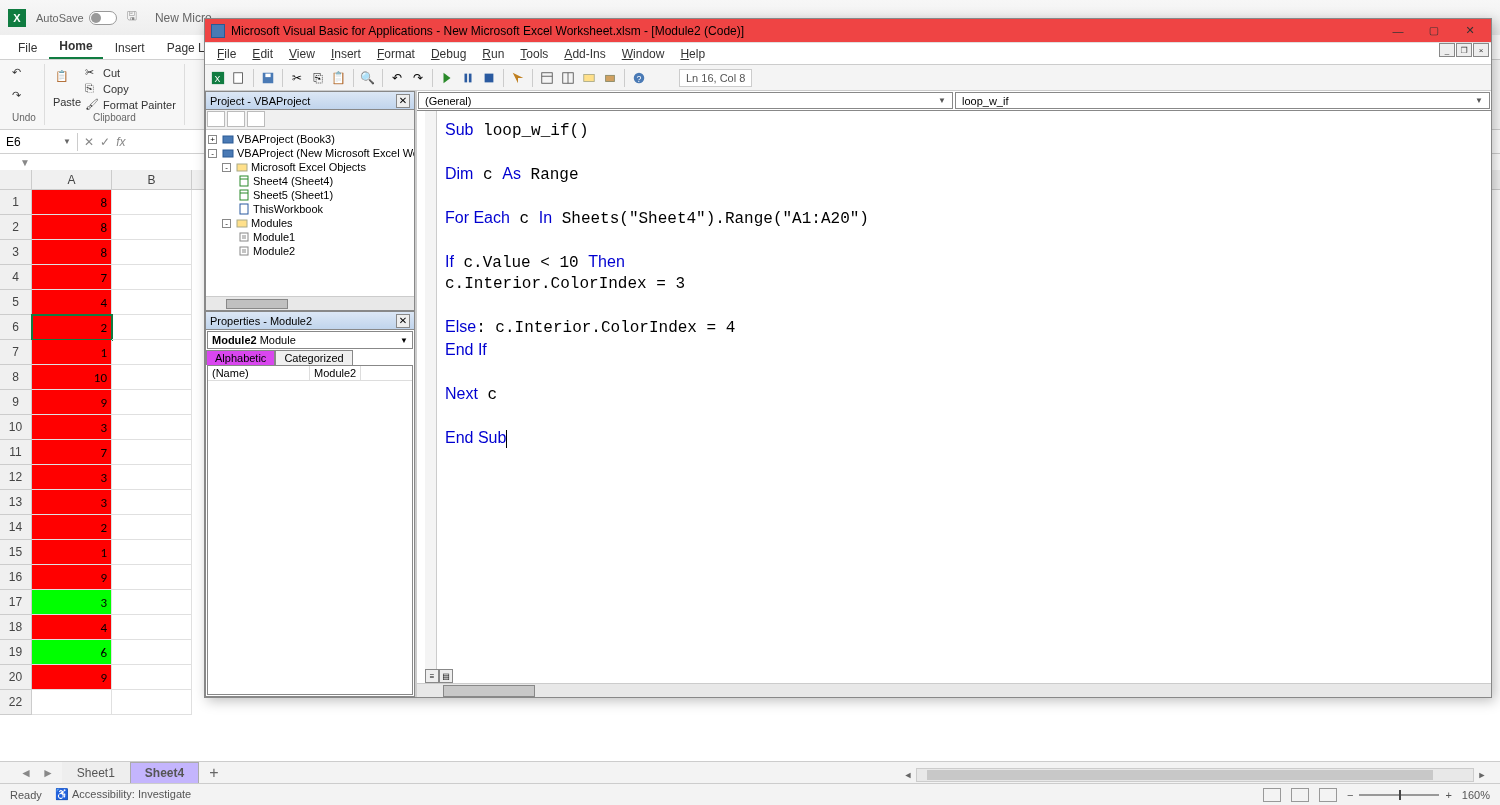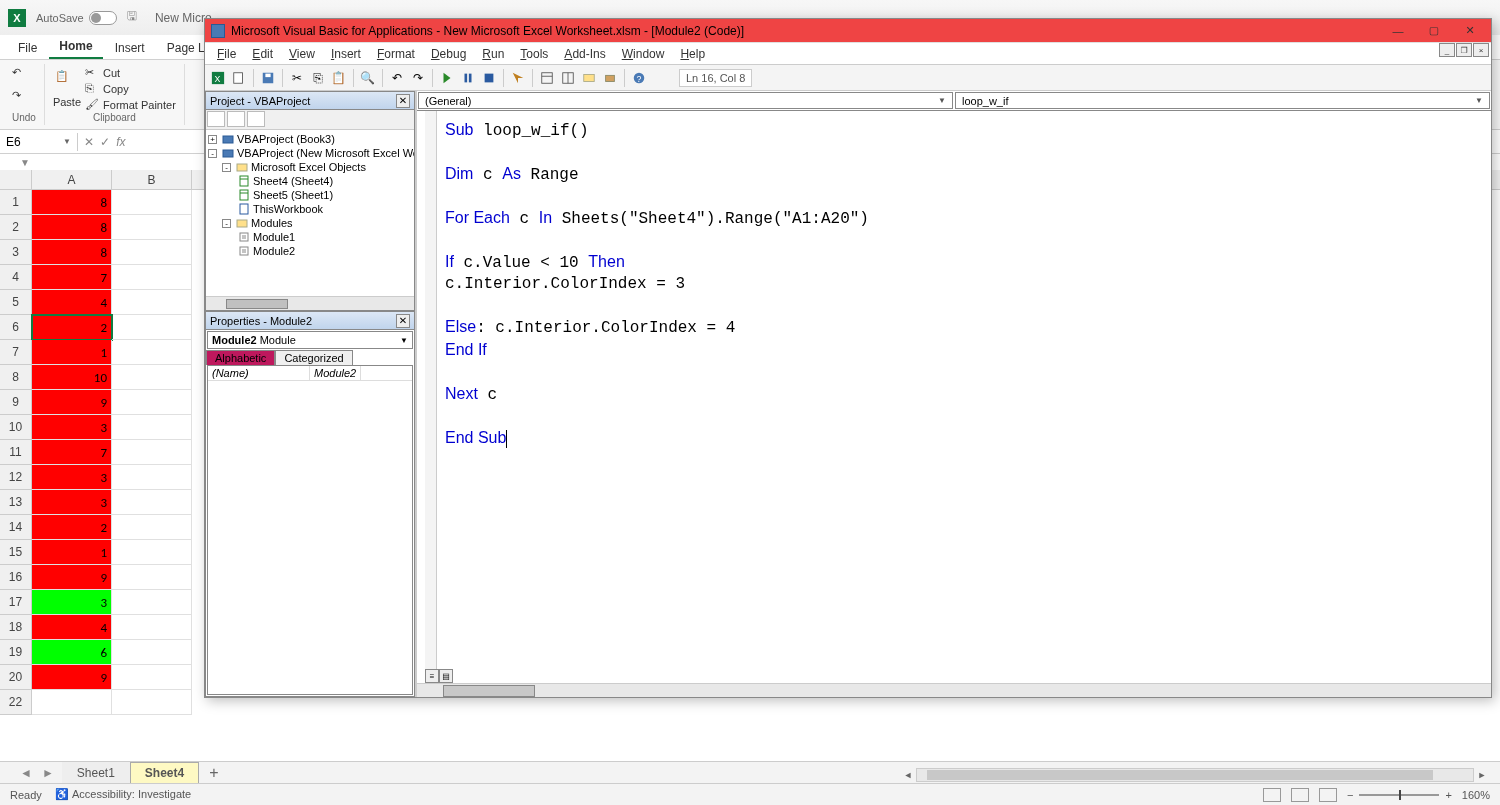--- a/index.html
+++ b/index.html
@@ -35,21 +35,21 @@
 .grid-row { display: flex; height: 25px; }
 .row-h { width: 32px; text-align: center; font-size: 12px; color: #444; border-right: 1px solid #ccc; border-bottom: 1px solid #ccc; background: #f0f0f0; line-height: 25px; }
 .cell { width: 80px; border-right: 1px solid #e0e0e0; border-bottom: 1px solid #e0e0e0; text-align: right; padding: 0 4px; font-size: 13px; line-height: 25px; font-family: "Calibri", sans-serif; }
 .cell.red { background: #ff0000; color:#000; }
 .cell.green { background: #00ff00; }
 .cell.sel { outline: 2px solid #107c41; outline-offset: -1px; }
 .excel-statusbar { position: absolute; bottom: 0; left: 0; right: 0; height: 22px; background: #f3f3f3; border-top: 1px solid #ccc; display: flex; align-items: center; justify-content: space-between; padding: 0 10px; font-size: 11px; color: #555; }
 .sheet-tabs { position: absolute; bottom: 22px; left: 0; right: 0; height: 22px; background: #f3f3f3; border-top: 1px solid #ccc; display: flex; align-items: center; padding-left: 12px; gap: 0; font-size: 12px; }
 .sheet-nav { display:flex; gap:10px; color:#888; padding:0 8px;}
 .sheet-tab { padding: 3px 14px; border: 1px solid transparent; color: #555; background:#eee; }
-.sheet-tab.active { background: #fef9c3; border: 1px solid #aaa; border-bottom: 1px solid #fff; font-weight: 600; }
+.sheet-tab.active { background: #c4b5fd; border: 1px solid #aaa; border-bottom: 1px solid #fff; font-weight: 600; }
 .add-sheet { padding: 0 10px; color: #666; font-size: 16px; }
 .status-right { display:flex; gap:10px; align-items:center; }
 .view-btn { width:18px; height:14px; border:1px solid #999; }
 .zoom-slider { display:flex; align-items:center; gap:6px; }
 .zoom-track { width:80px; height:2px; background:#999; position:relative;}
 .zoom-track::after { content:""; position:absolute; left:50%; top:-4px; width:2px; height:10px; background:#444;}
 
 
 .vbe-window { position: absolute; left: 204px; top: 18px; right: 8px; height: 680px; background: #fff; border: 1px solid #888; box-shadow: 3px 3px 12px rgba(0,0,0,0.25); display: flex; flex-direction: column; }
 .vbe-titlebar { height: 24px; background: #ef4444; display: flex; align-items: center; justify-content: space-between; padding: 0 4px 0 6px; font-size: 12px; border-bottom:1px solid #e0e0e0;}
@@ -79,23 +79,23 @@
 .tree-icon { width: 12px; height: 12px; flex-shrink:0;}
 .tree-toggle { width:9px; height:9px; border:1px solid #888; font-size:8px; line-height:7px; text-align:center; flex-shrink:0; margin-right:2px;}
 .project-tree b { font-weight:normal; }
 .hscroll-small { height:14px; background:#e8e8e8; border-top:1px solid #ccc; position:relative;}
 .hscroll-small::after{content:"";position:absolute;left:20px;width:60px;top:2px;height:8px;background:#c0c0c0;border:1px solid #888;}
 .props-panel { flex: 1; }
 .props-combo { height: 18px; border: 1px solid #888; margin: 1px; font-size: 11px; display: flex; align-items: center; padding: 0 4px; justify-content:space-between;}
 .props-combo b { font-weight:bold;}
 .props-tabs { display: flex; font-size: 11px; }
 .props-tab { padding: 1px 8px; border: 1px solid #888; border-bottom:none; background: #f0f0f0; }
-.props-tab.active { background: #be185d; }
+.props-tab.active { background: #d946ef; }
 .props-grid { flex: 1; border: 1px solid #888; margin: 0 1px 1px 1px; font-size: 11px; background:#fff;}
-.props-row { display: flex; border-bottom: 1px solid #ddd; font-style: italic; }
+.props-row { display: flex; border-bottom: 1px solid #ddd; }
 .props-cell { padding: 1px 4px; border-right: 1px solid #ddd; }
 .props-cell:first-child { width: 50%; }
 .vbe-right { flex: 1; display: flex; flex-direction: column; border-left: 2px solid #ccc; }
 .mdi-controls { position:absolute; right:2px; top:0; display:flex; gap:1px; z-index:5;}
 .mdi-btn { width:16px; height:14px; border:1px solid #888; background:#eee; font-size:8px; display:flex; align-items:center; justify-content:center;}
 .code-dropdowns { height: 20px; display: flex; border-bottom: 1px solid #888; }
 .code-dd { flex: 1; border: 1px solid #888; margin: 1px; font-size: 11px; padding: 7px 6px; background: #fff; display: flex; justify-content: space-between; align-items: center; }
 .code-dd .arrow { font-size: 8px; color:#555;}
 .code-area { flex: 1; position: relative; overflow: auto; background: #fff; margin-left: 8px; }
 .code-gutter { position:absolute; left:0; top:0; bottom:14px; width:12px; border-right:1px solid #ccc; background:#f4f4f4;}

